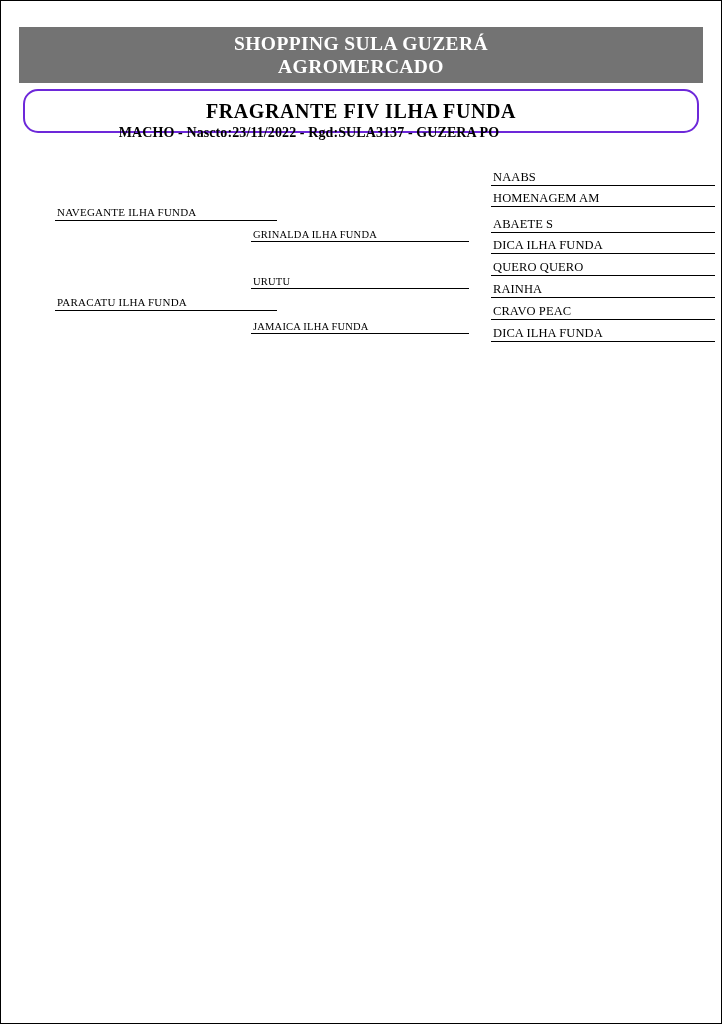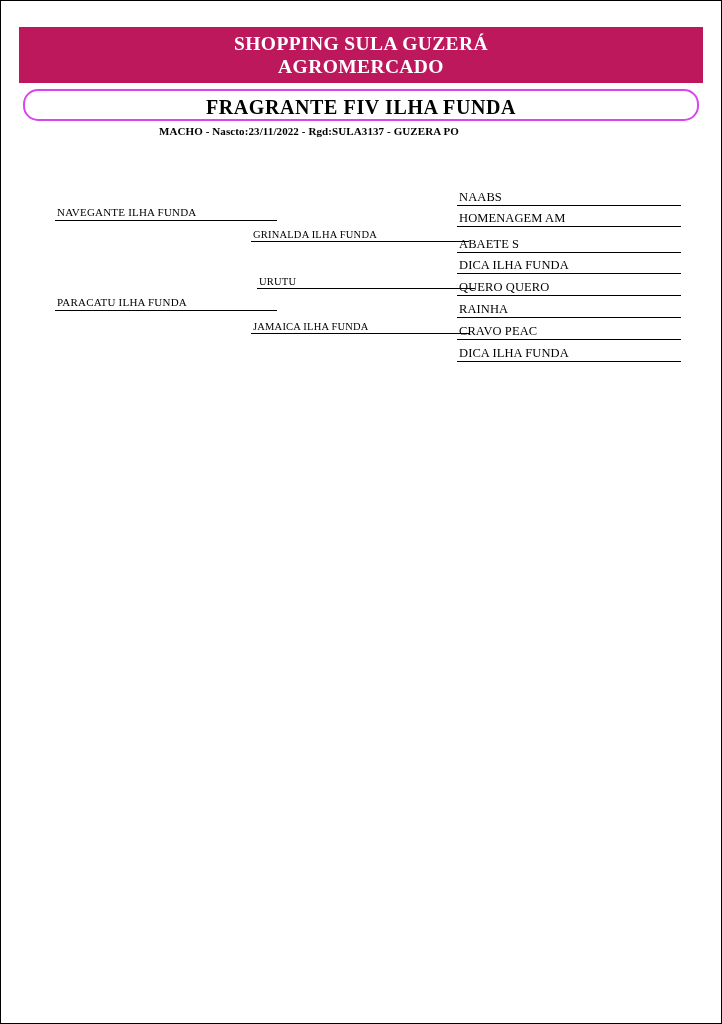--- a/index.html
+++ b/index.html
@@ -24,21 +24,21 @@
     box-sizing: border-box;
   }
 
   
   .banner {
     position: absolute;
     left: 18px;
     top: 26px;
     width: 684px;
     height: 56px;
-    background: #be185d;
+    background: #737373;
     color: #ffffff;
     display: flex;
     flex-direction: column;
     align-items: center;
     justify-content: center;
     box-sizing: border-box;
   }
   .banner-line {
     font-family: "Liberation Serif", serif;
     font-weight: bold;
@@ -46,45 +46,45 @@
     letter-spacing: 0.4px;
     line-height: 23px;
     white-space: nowrap;
   }
 
   .name-box {
     position: absolute;
     left: 22px;
     top: 88px;
     width: 676px;
-    height: 32px;
-    border: 2px solid #d946ef;
+    height: 44px;
+    border: 2px solid #6d28d9;
     border-radius: 15px;
     box-sizing: border-box;
     display: flex;
-    align-items: flex-end;
+    align-items: center;
     justify-content: center;
   }
   .name-box .animal-name {
     font-family: "Liberation Serif", serif;
     font-weight: bold;
     font-size: 20px;
     letter-spacing: 0.6px;
     white-space: nowrap;
   }
 
   .subtitle {
     position: absolute;
     left: 0;
     top: 124px;
     width: 616px;
     text-align: center;
     font-family: "Liberation Serif", serif;
     font-weight: bold;
-    font-size: 11px;
+    font-size: 14px;
     letter-spacing: 0.1px;
     white-space: nowrap;
   }
 
   
   .pedigree {
     position: absolute;
     left: 0;
     top: 0;
     width: 722px;
@@ -118,29 +118,28 @@
 
   
   .gen2 {
     left: 250px;
     width: 218px;
     height: 17px;
   }
   .gen2 span { font-size: 10.5px; letter-spacing: 0.2px; }
   .g2-a { top: 180px; }
   .g2-b { top: 224px; align-items: flex-end; }
-  .g2-c { top: 271px; margin-left: 6px; }
+  .g2-c { top: 271px; }
   .g2-d { top: 316px; }
 
   
   .gen3 {
-    left: 456px;
+    left: 490px;
     width: 224px;
     height: 17px;
-    margin-top: 20px;
   }
   .gen3 span { font-size: 12.5px; letter-spacing: 0.1px; }
   .g3-a { top: 168px; }
   .g3-b { top: 189px; }
   .g3-c { top: 215px; }
   .g3-d { top: 236px; }
   .g3-e { top: 258px; }
   .g3-f { top: 280px; }
   .g3-g { top: 302px; }
   .g3-h { top: 324px; }

